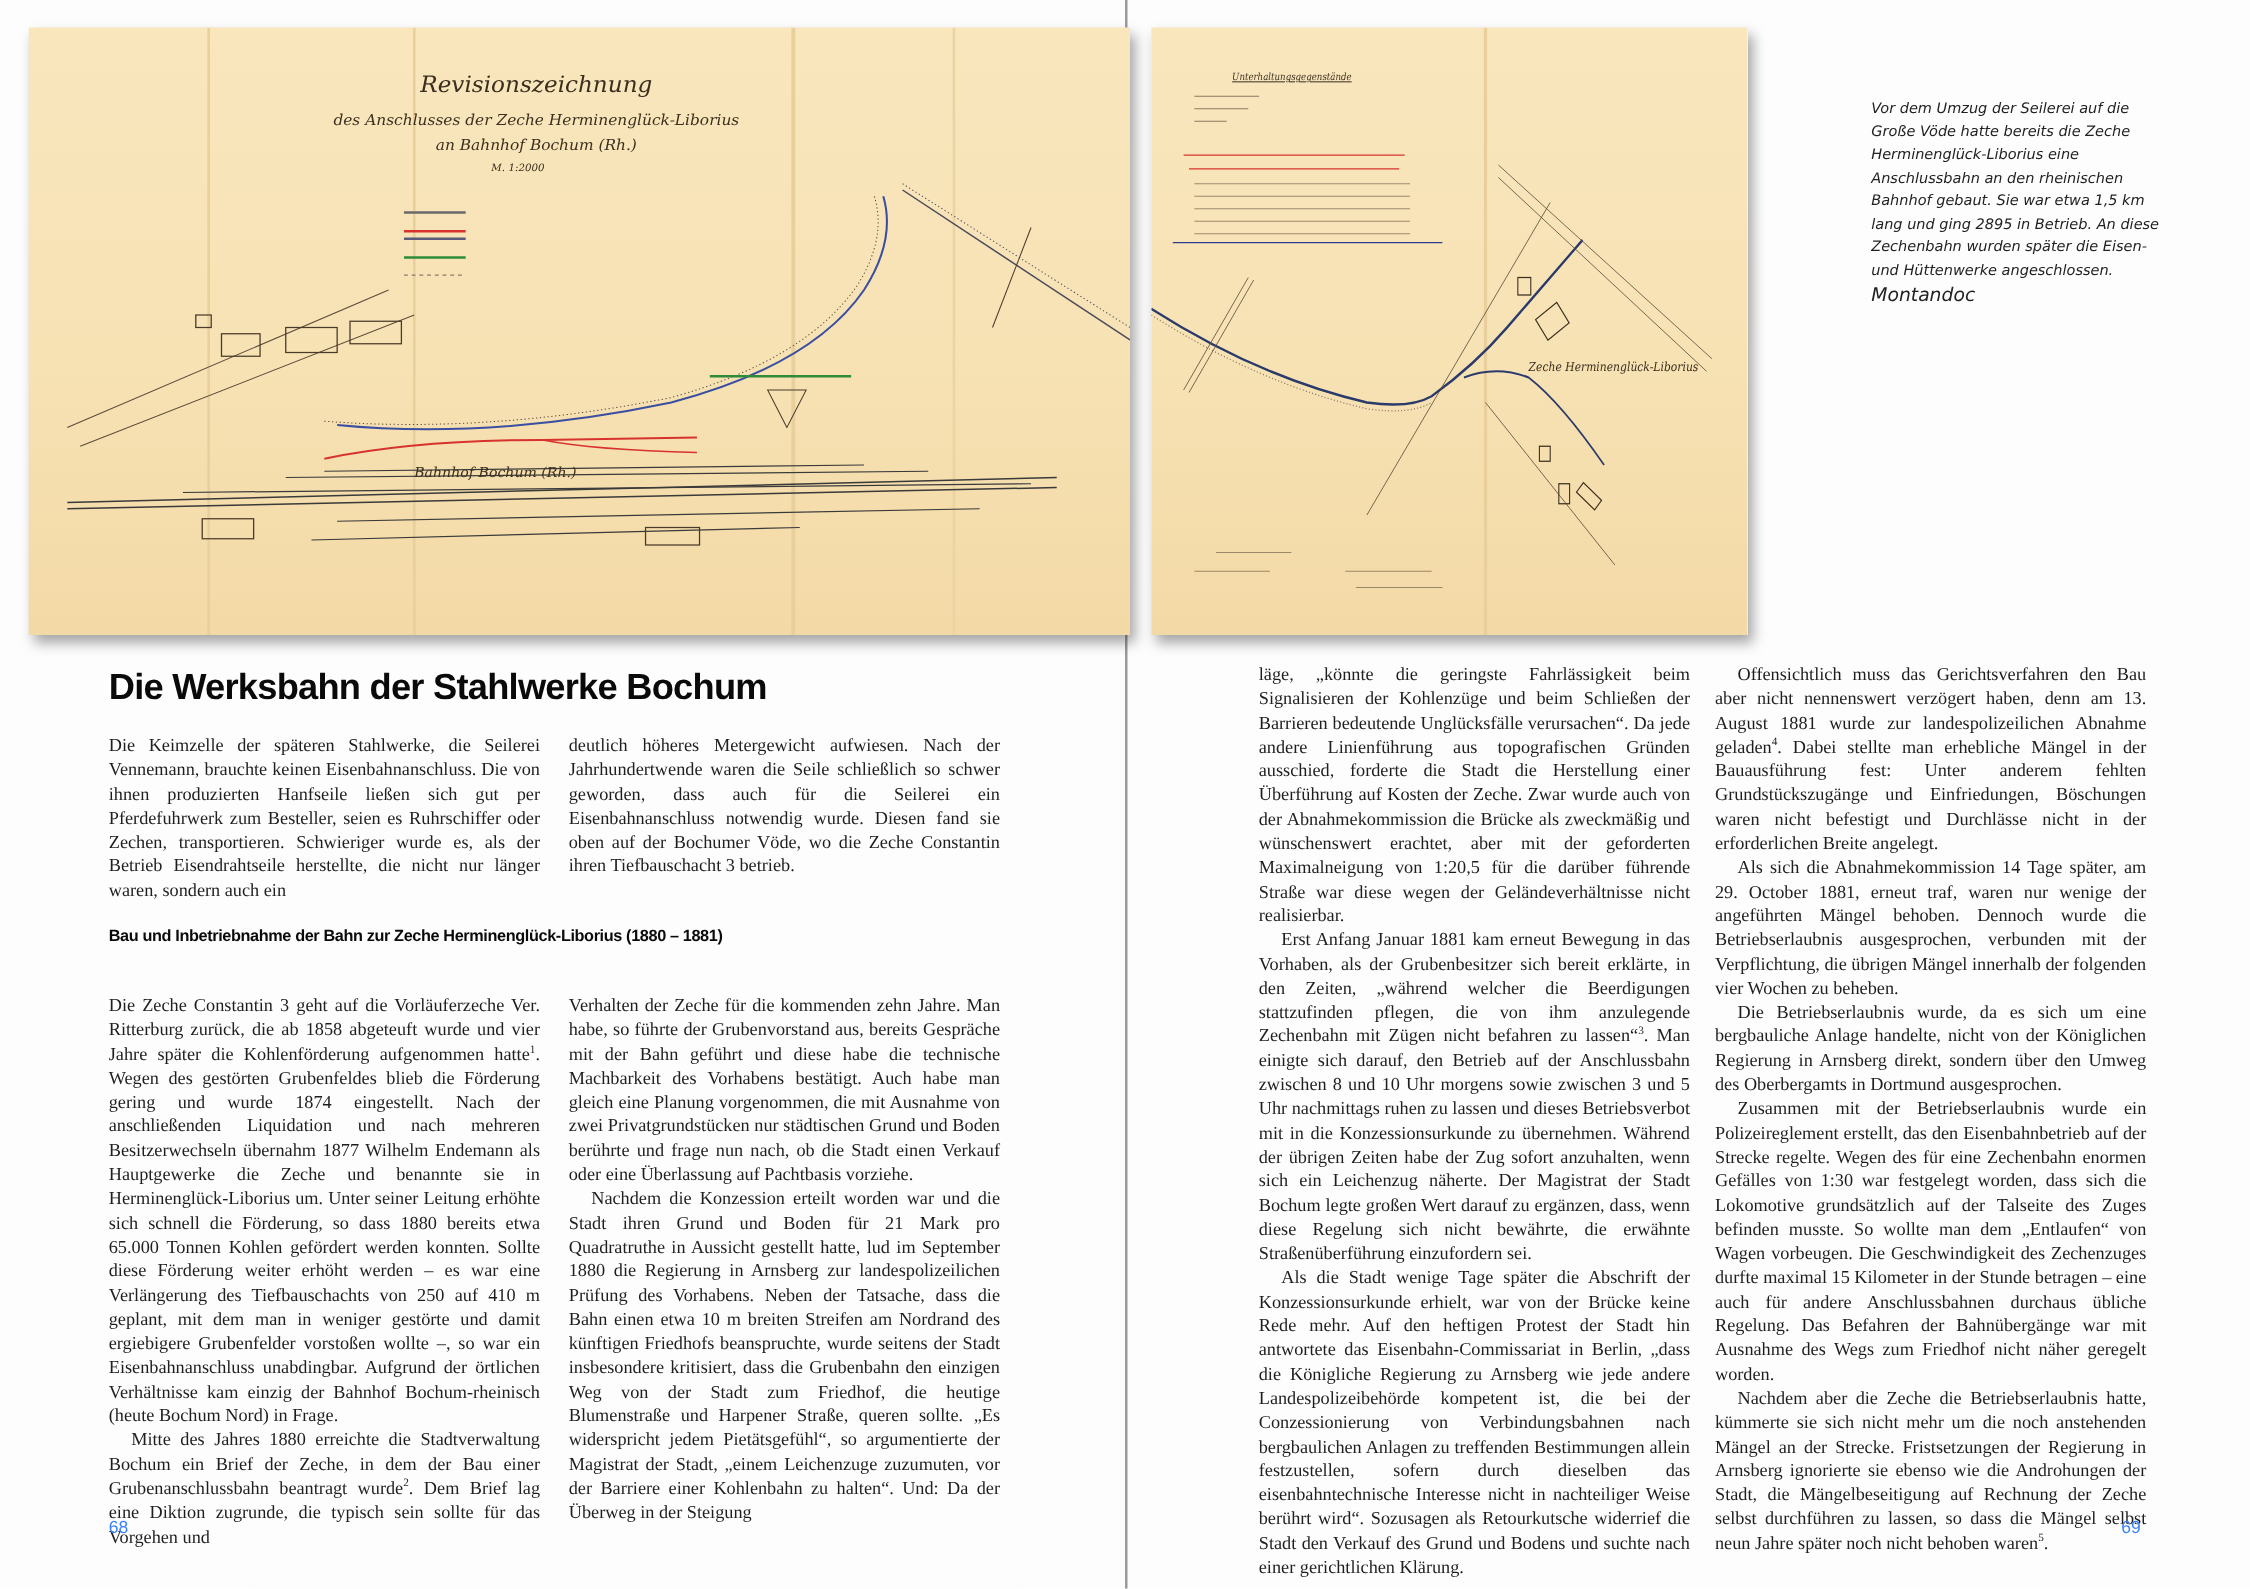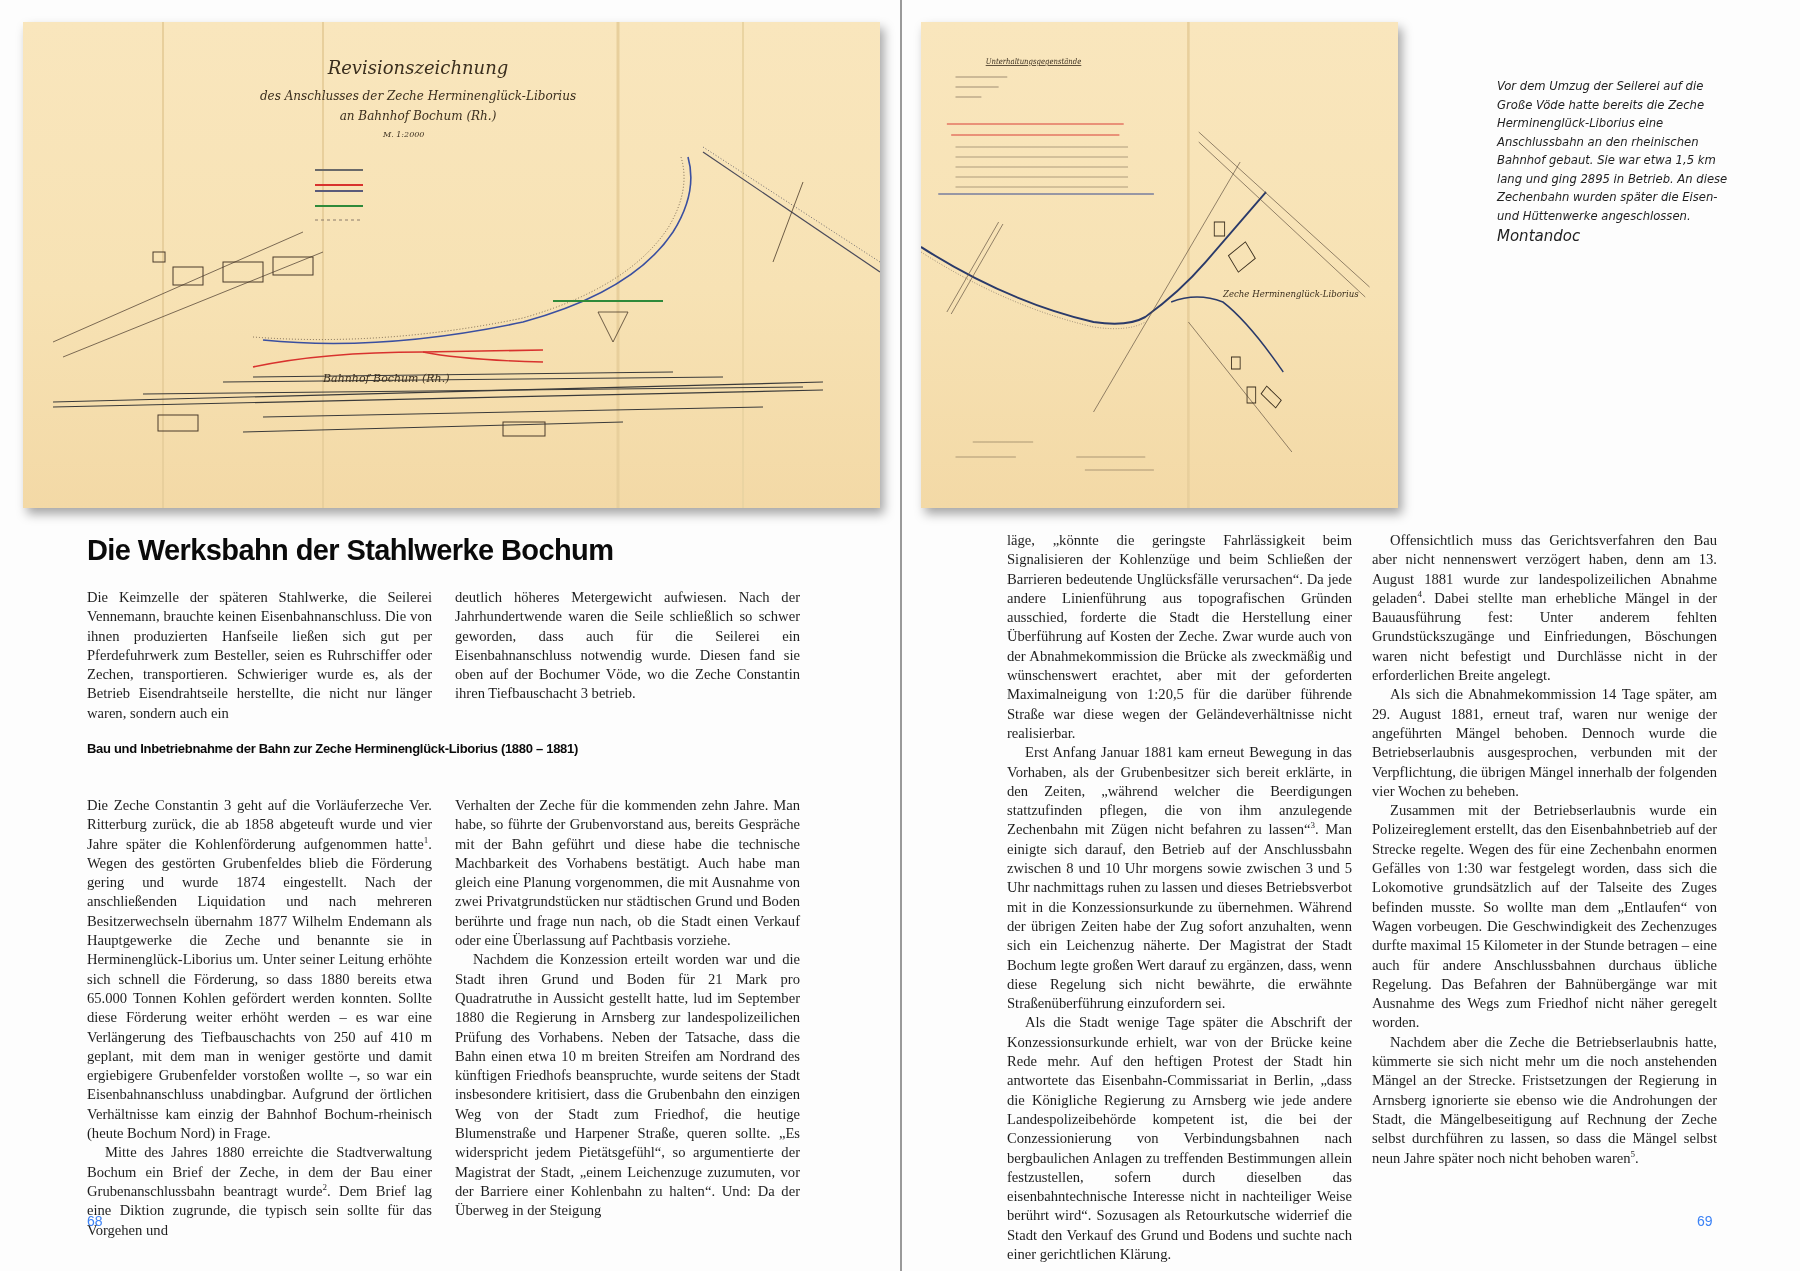--- a/index.html
+++ b/index.html
@@ -4,21 +4,21 @@
 <style>
   html, body { margin: 0; padding: 0; background: #ffffff; }
   body { width: 1800px; height: 1271px; position: relative; overflow: hidden; font-family: "DejaVu Serif", "Liberation Serif", serif; color: #1a1a1a; }
   .page { position: absolute; top: 0; height: 1271px; background: #fdfdfd; }
   .page-left { left: 0; width: 901px; }
   .page-right { left: 902px; width: 898px; }
   .spine { position: absolute; left: 900px; top: 0; width: 2px; height: 1271px; background: #9a9a9a; }
 
   .map { position: absolute; background: linear-gradient(180deg, #f9e6bd 0%, #f7e2b4 55%, #f3d9a6 100%); box-shadow: 4px 6px 10px rgba(0,0,0,0.35); overflow: hidden; }
   .map svg { position: absolute; left: 0; top: 0; width: 100%; height: 100%; }
-  .map-left { left: 23px; top: 22px; width: 857px; height: 486px; }
+  .map-left { left: 23px; top: 22px; width: 857px; height: 486px; padding-left: 24px; }
   .map-right { left: 921px; top: 22px; width: 477px; height: 486px; }
 
   .caption { position: absolute; left: 1497px; top: 77px; width: 232px; font-family: "DejaVu Sans", "Liberation Sans", sans-serif; font-style: italic; font-size: 11.6px; line-height: 18.5px; color: #222; }
   .caption .credit { font-size: 15px; margin-top: 2px; display: block; }
 
   h1 { position: absolute; left: 87px; top: 534px; margin: 0; font-family: "Liberation Sans", "DejaVu Sans", sans-serif; font-weight: bold; font-size: 29px; letter-spacing: -0.6px; color: #0a0a0a; }
   h2 { position: absolute; left: 87px; top: 736px; width: 700px; margin: 0; font-family: "Liberation Sans", "DejaVu Sans", sans-serif; font-weight: bold; font-size: 13px; line-height: 25px; letter-spacing: -0.3px; color: #0a0a0a; }
 
   .col { position: absolute; font-family: "Liberation Serif", "DejaVu Serif", serif; font-size: 14.6px; line-height: 19.3px; text-align: justify; hyphens: manual; color: #1e1e1e; }
   .col p { margin: 0; text-indent: 0; }
@@ -151,19 +151,20 @@
 </div>
 
 <div class="col c5">
   <p>läge, „könnte die geringste Fahrlässigkeit beim Signalisieren der Kohlenzüge und beim Schließen der Barrieren bedeutende Unglücksfälle verursachen“. Da jede andere Linienführung aus topografischen Gründen ausschied, forderte die Stadt die Herstellung einer Überführung auf Kosten der Zeche. Zwar wurde auch von der Abnahmekommission die Brücke als zweckmäßig und wünschenswert erachtet, aber mit der geforderten Maximalneigung von 1:20,5 für die darüber führende Straße war diese wegen der Geländeverhältnisse nicht realisierbar.</p>
   <p class="ind"><span>Erst Anfang Januar 1881 kam erneut Bewegung in das Vorhaben, als der Grubenbesitzer sich bereit erklärte, in den Zeiten, „während welcher die Beerdigungen stattzufinden pflegen, die von ihm anzulegende Zechenbahn mit Zügen nicht befahren zu lassen“</span><sup>3</sup><span>. Man einigte sich darauf, den Betrieb auf der Anschlussbahn zwischen 8 und 10 Uhr morgens sowie zwischen 3 und 5 Uhr nachmittags ruhen zu lassen und dieses Betriebsverbot mit in die Konzessionsurkunde zu übernehmen. Während der übrigen Zeiten habe der Zug sofort anzuhalten, wenn sich ein Leichenzug näherte. Der Magistrat der Stadt Bochum legte großen Wert darauf zu ergänzen, dass, wenn diese Regelung sich nicht bewährte, die erwähnte Straßenüberführung einzufordern sei.</span></p>
   <p class="ind">Als die Stadt wenige Tage später die Abschrift der Konzessionsurkunde erhielt, war von der Brücke keine Rede mehr. Auf den heftigen Protest der Stadt hin antwortete das Eisenbahn-Commissariat in Berlin, „dass die Königliche Regierung zu Arnsberg wie jede andere Landespolizeibehörde kompetent ist, die bei der Conzessionierung von Verbindungsbahnen nach bergbaulichen Anlagen zu treffenden Bestimmungen allein festzustellen, sofern durch dieselben das eisenbahntechnische Interesse nicht in nachteiliger Weise berührt wird“. Sozusagen als Retourkutsche widerrief die Stadt den Verkauf des Grund und Bodens und suchte nach einer gerichtlichen Klärung.</p>
 </div>
 
 <div class="col c6">
   <p class="ind"><span>Offensichtlich muss das Gerichtsverfahren den Bau aber nicht nennenswert verzögert haben, denn am 13. August 1881 wurde zur landespolizeilichen Abnahme geladen</span><sup>4</sup><span>. Dabei stellte man erhebliche Mängel in der Bauausführung fest: Unter anderem fehlten Grundstückszugänge und Einfriedungen, Böschungen waren nicht befestigt und Durchlässe nicht in der erforderlichen Breite angelegt.</span></p>
-  <p class="ind">Als sich die Abnahmekommission 14 Tage später, am 29. August 1881, erneut traf, waren nur wenige der angeführten Mängel behoben. Dennoch wurde die Betriebserlaubnis ausgesprochen, verbunden mit der Verpflichtung, die übrigen Mängel innerhalb der folgenden vier Wochen zu beheben.</p>
+  <p class="ind">Als sich die Abnahmekommission 14 Tage später, am 29. October 1881, erneut traf, waren nur wenige der angeführten Mängel behoben. Dennoch wurde die Betriebserlaubnis ausgesprochen, verbunden mit der Verpflichtung, die übrigen Mängel innerhalb der folgenden vier Wochen zu beheben.</p>
+  <p class="ind">Die Betriebserlaubnis wurde, da es sich um eine bergbauliche Anlage handelte, nicht von der Königlichen Regierung in Arnsberg direkt, sondern über den Umweg des Oberbergamts in Dortmund ausgesprochen.</p>
   <p class="ind">Zusammen mit der Betriebserlaubnis wurde ein Polizeireglement erstellt, das den Eisenbahnbetrieb auf der Strecke regelte. Wegen des für eine Zechenbahn enormen Gefälles von 1:30 war festgelegt worden, dass sich die Lokomotive grundsätzlich auf der Talseite des Zuges befinden musste. So wollte man dem „Entlaufen“ von Wagen vorbeugen. Die Geschwindigkeit des Zechenzuges durfte maximal 15 Kilometer in der Stunde betragen – eine auch für andere Anschlussbahnen durchaus übliche Regelung. Das Befahren der Bahnübergänge war mit Ausnahme des Wegs zum Friedhof nicht näher geregelt worden.</p>
   <p class="ind"><span>Nachdem aber die Zeche die Betriebserlaubnis hatte, kümmerte sie sich nicht mehr um die noch anstehenden Mängel an der Strecke. Fristsetzungen der Regierung in Arnsberg ignorierte sie ebenso wie die Androhungen der Stadt, die Mängelbeseitigung auf Rechnung der Zeche selbst durchführen zu lassen, so dass die Mängel selbst neun Jahre später noch nicht behoben waren</span><sup>5</sup><span>.</span></p>
 </div>
 
 <div class="pgnum pgnum-left">68</div>
 <div class="pgnum pgnum-right">69</div>
 
 </body></html>

